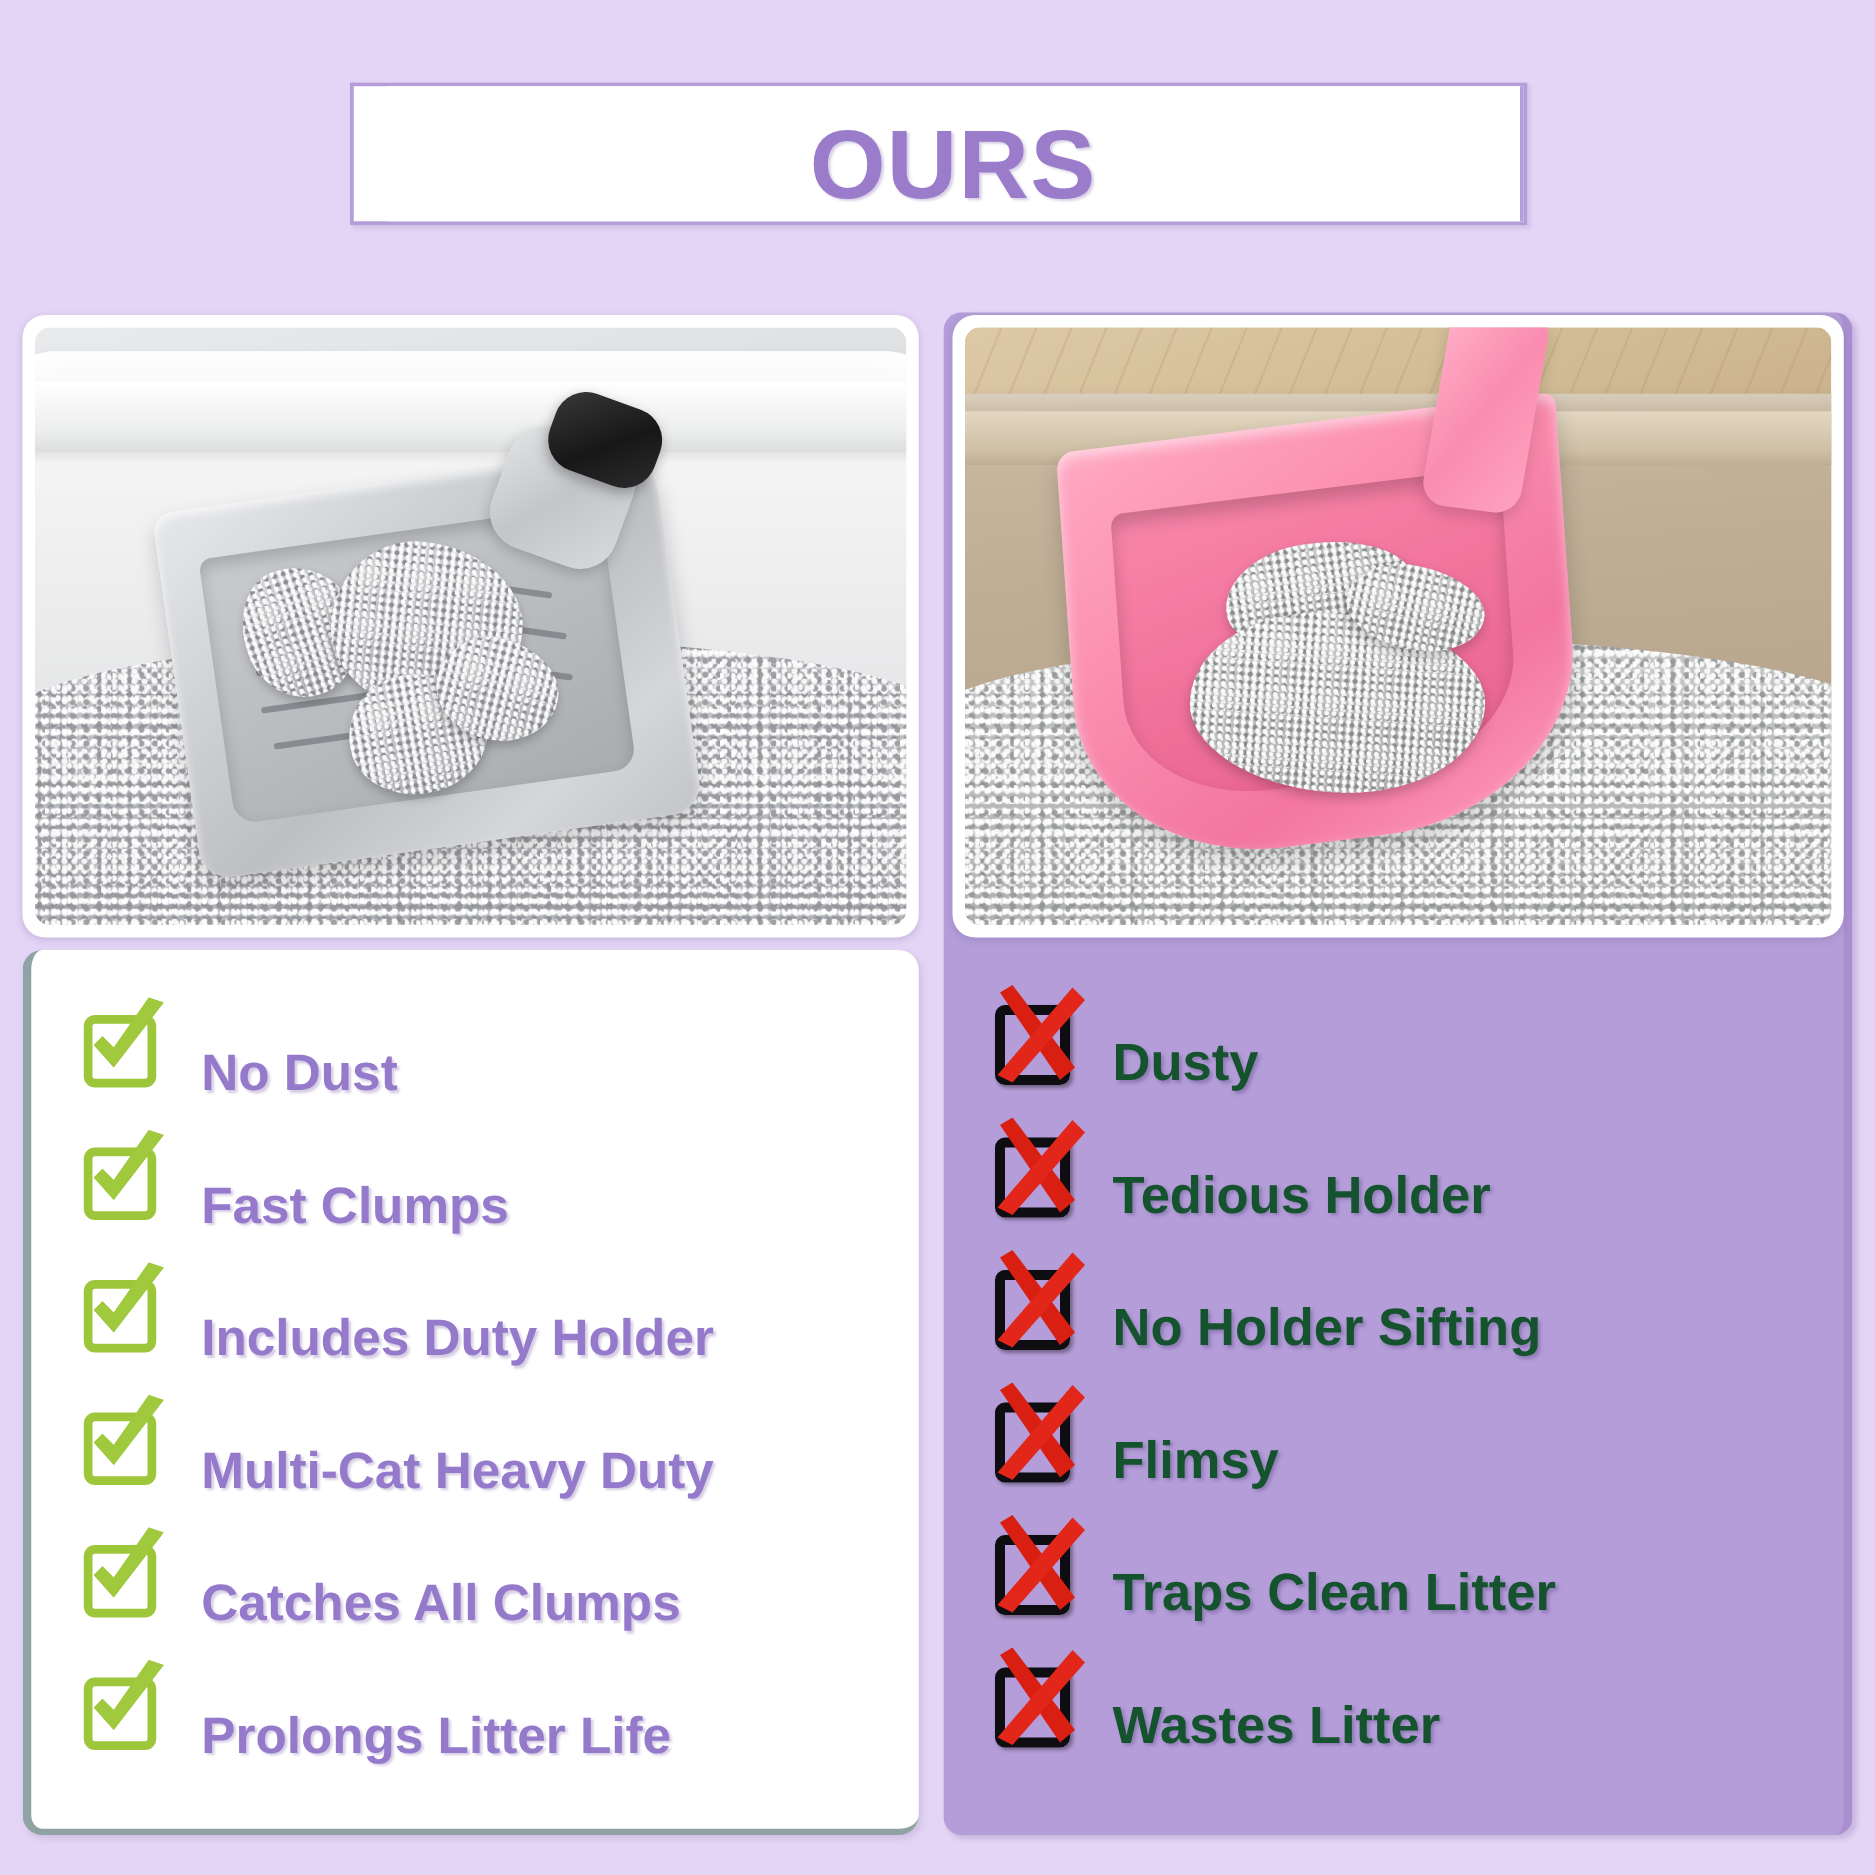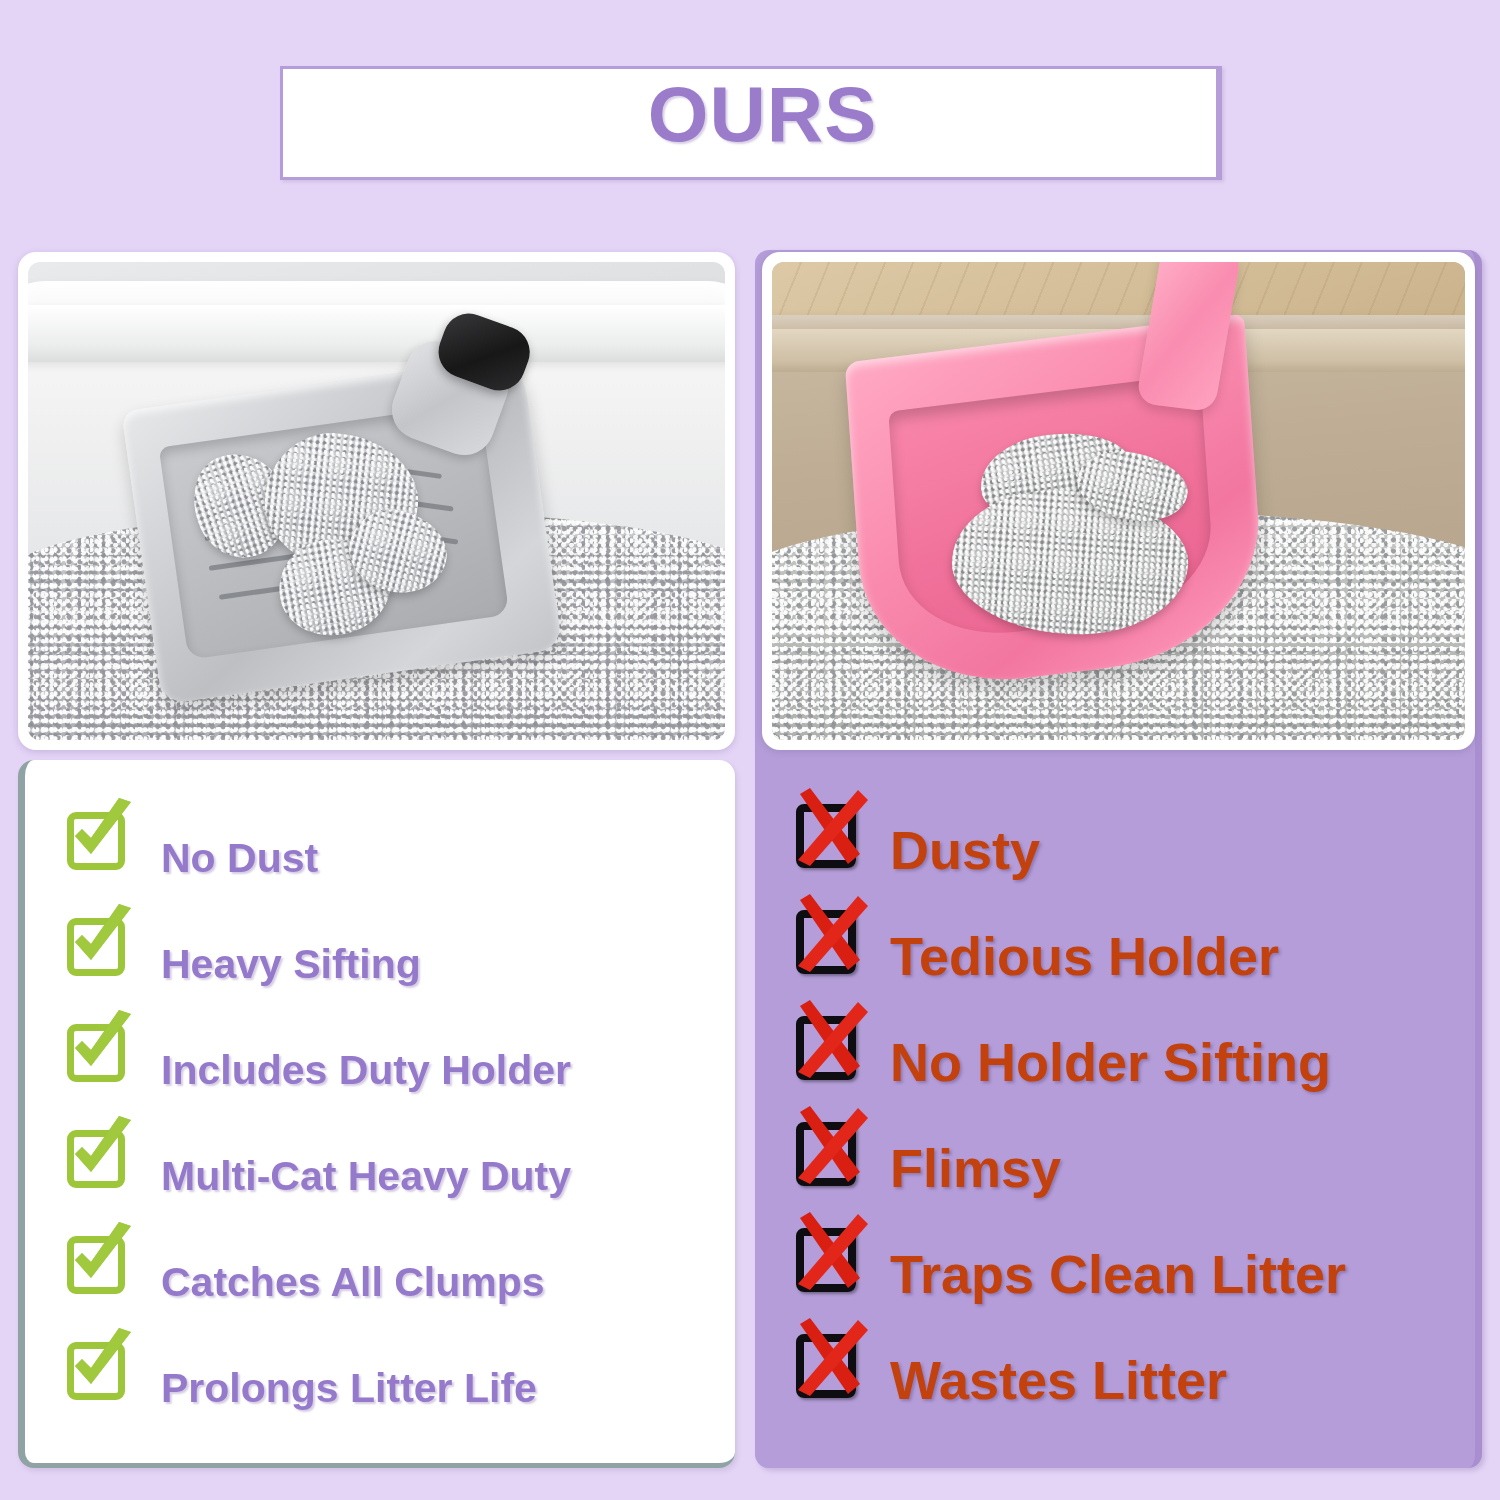--- a/index.html
+++ b/index.html
@@ -15,21 +15,21 @@
   .header{
     position:absolute;left:280px;top:66px;width:942px;height:114px;
     box-sizing:border-box;
     border:3px solid #b49dd8;
     display:flex;
     background:#ffffff;
     box-shadow:2px 2px 3px rgba(120,100,150,.18);
   }
   .header-cell{
     flex:1 1 50%;
-    display:flex;align-items:flex-start;justify-content:center;
+    display:flex;align-items:flex-end;justify-content:center;
     box-sizing:border-box;
     font-weight:bold;
     letter-spacing:1px;
     margin-left:26px;
   }
   .header-ours{
     background:#ffffff;
     color:#9a7ccb;
     font-size:78px;
     border-right:3px solid #b49dd8;
@@ -258,21 +258,21 @@
   }
   .x-mark{position:absolute;left:-2px;top:-6px;width:82px;height:84px;}
 
   .label-l{
     font-size:41px;font-weight:bold;color:#9579cb;
     text-shadow:2px 2px 2px rgba(150,130,185,.4);
     white-space:nowrap;
     margin-top:38px;
   }
   .label-r{
-    font-size:54px;font-weight:bold;color:#c2410c;
+    font-size:42px;font-weight:bold;color:#14532d;
     text-shadow:2px 2px 3px rgba(100,80,140,.45);
     white-space:nowrap;
     margin-top:34px;
   }
 </style>
 </head>
 <body>
 
 <div class="header">
   <div class="header-cell header-ours">
@@ -345,21 +345,21 @@
   </div>
 
   <div class="row">
     <span class="icon-wrap">
       <span class="chk-box"></span>
       <svg class="chk-mark" viewBox="0 0 78 78">
         <path d="M14 40 L30 58 L70 6 L58 2 L30 42 L21 33 Z" fill="#8fbf33"></path>
         <path d="M14 40 L30 58 L70 6 L58 2 L30 42 L21 33 Z" fill="#a5cc42" opacity=".75"></path>
       </svg>
     </span>
-    <span class="label-l">Heavy Sifting</span>
+    <span class="label-l">Fast Clumps</span>
   </div>
 
   <div class="row">
     <span class="icon-wrap">
       <span class="chk-box"></span>
       <svg class="chk-mark" viewBox="0 0 78 78">
         <path d="M14 40 L30 58 L70 6 L58 2 L30 42 L21 33 Z" fill="#8fbf33"></path>
         <path d="M14 40 L30 58 L70 6 L58 2 L30 42 L21 33 Z" fill="#a5cc42" opacity=".75"></path>
       </svg>
     </span>

